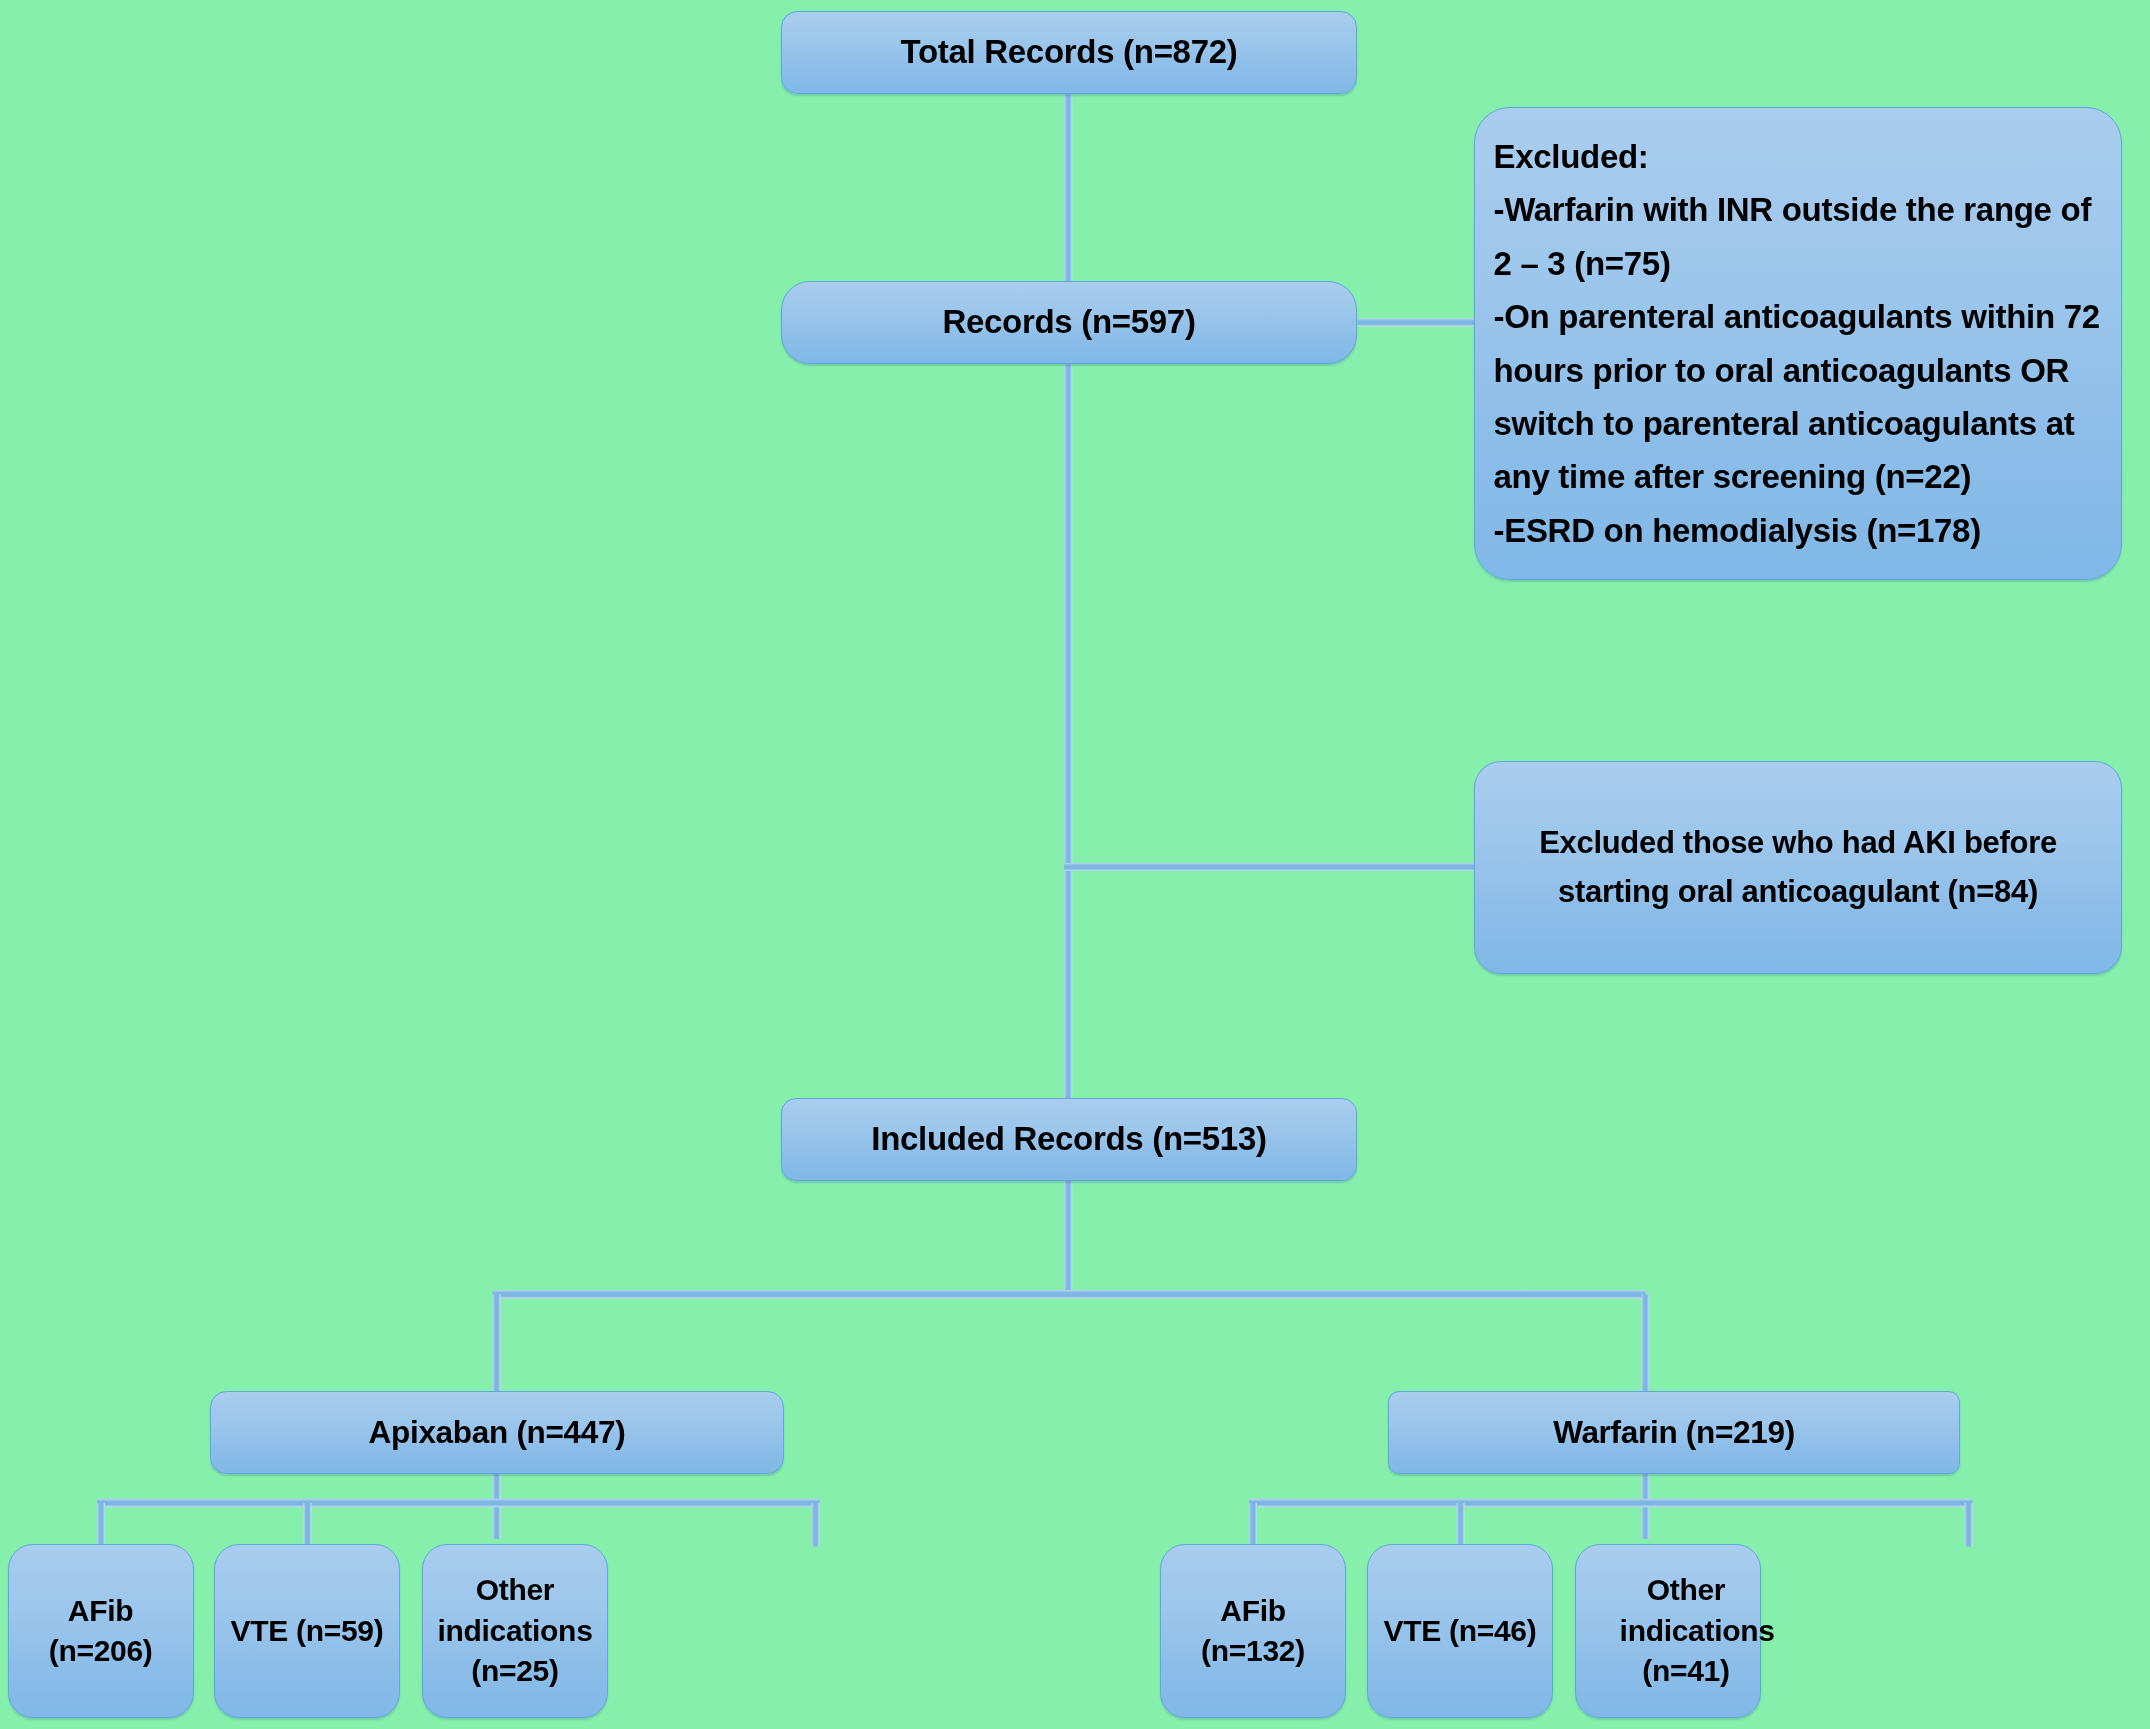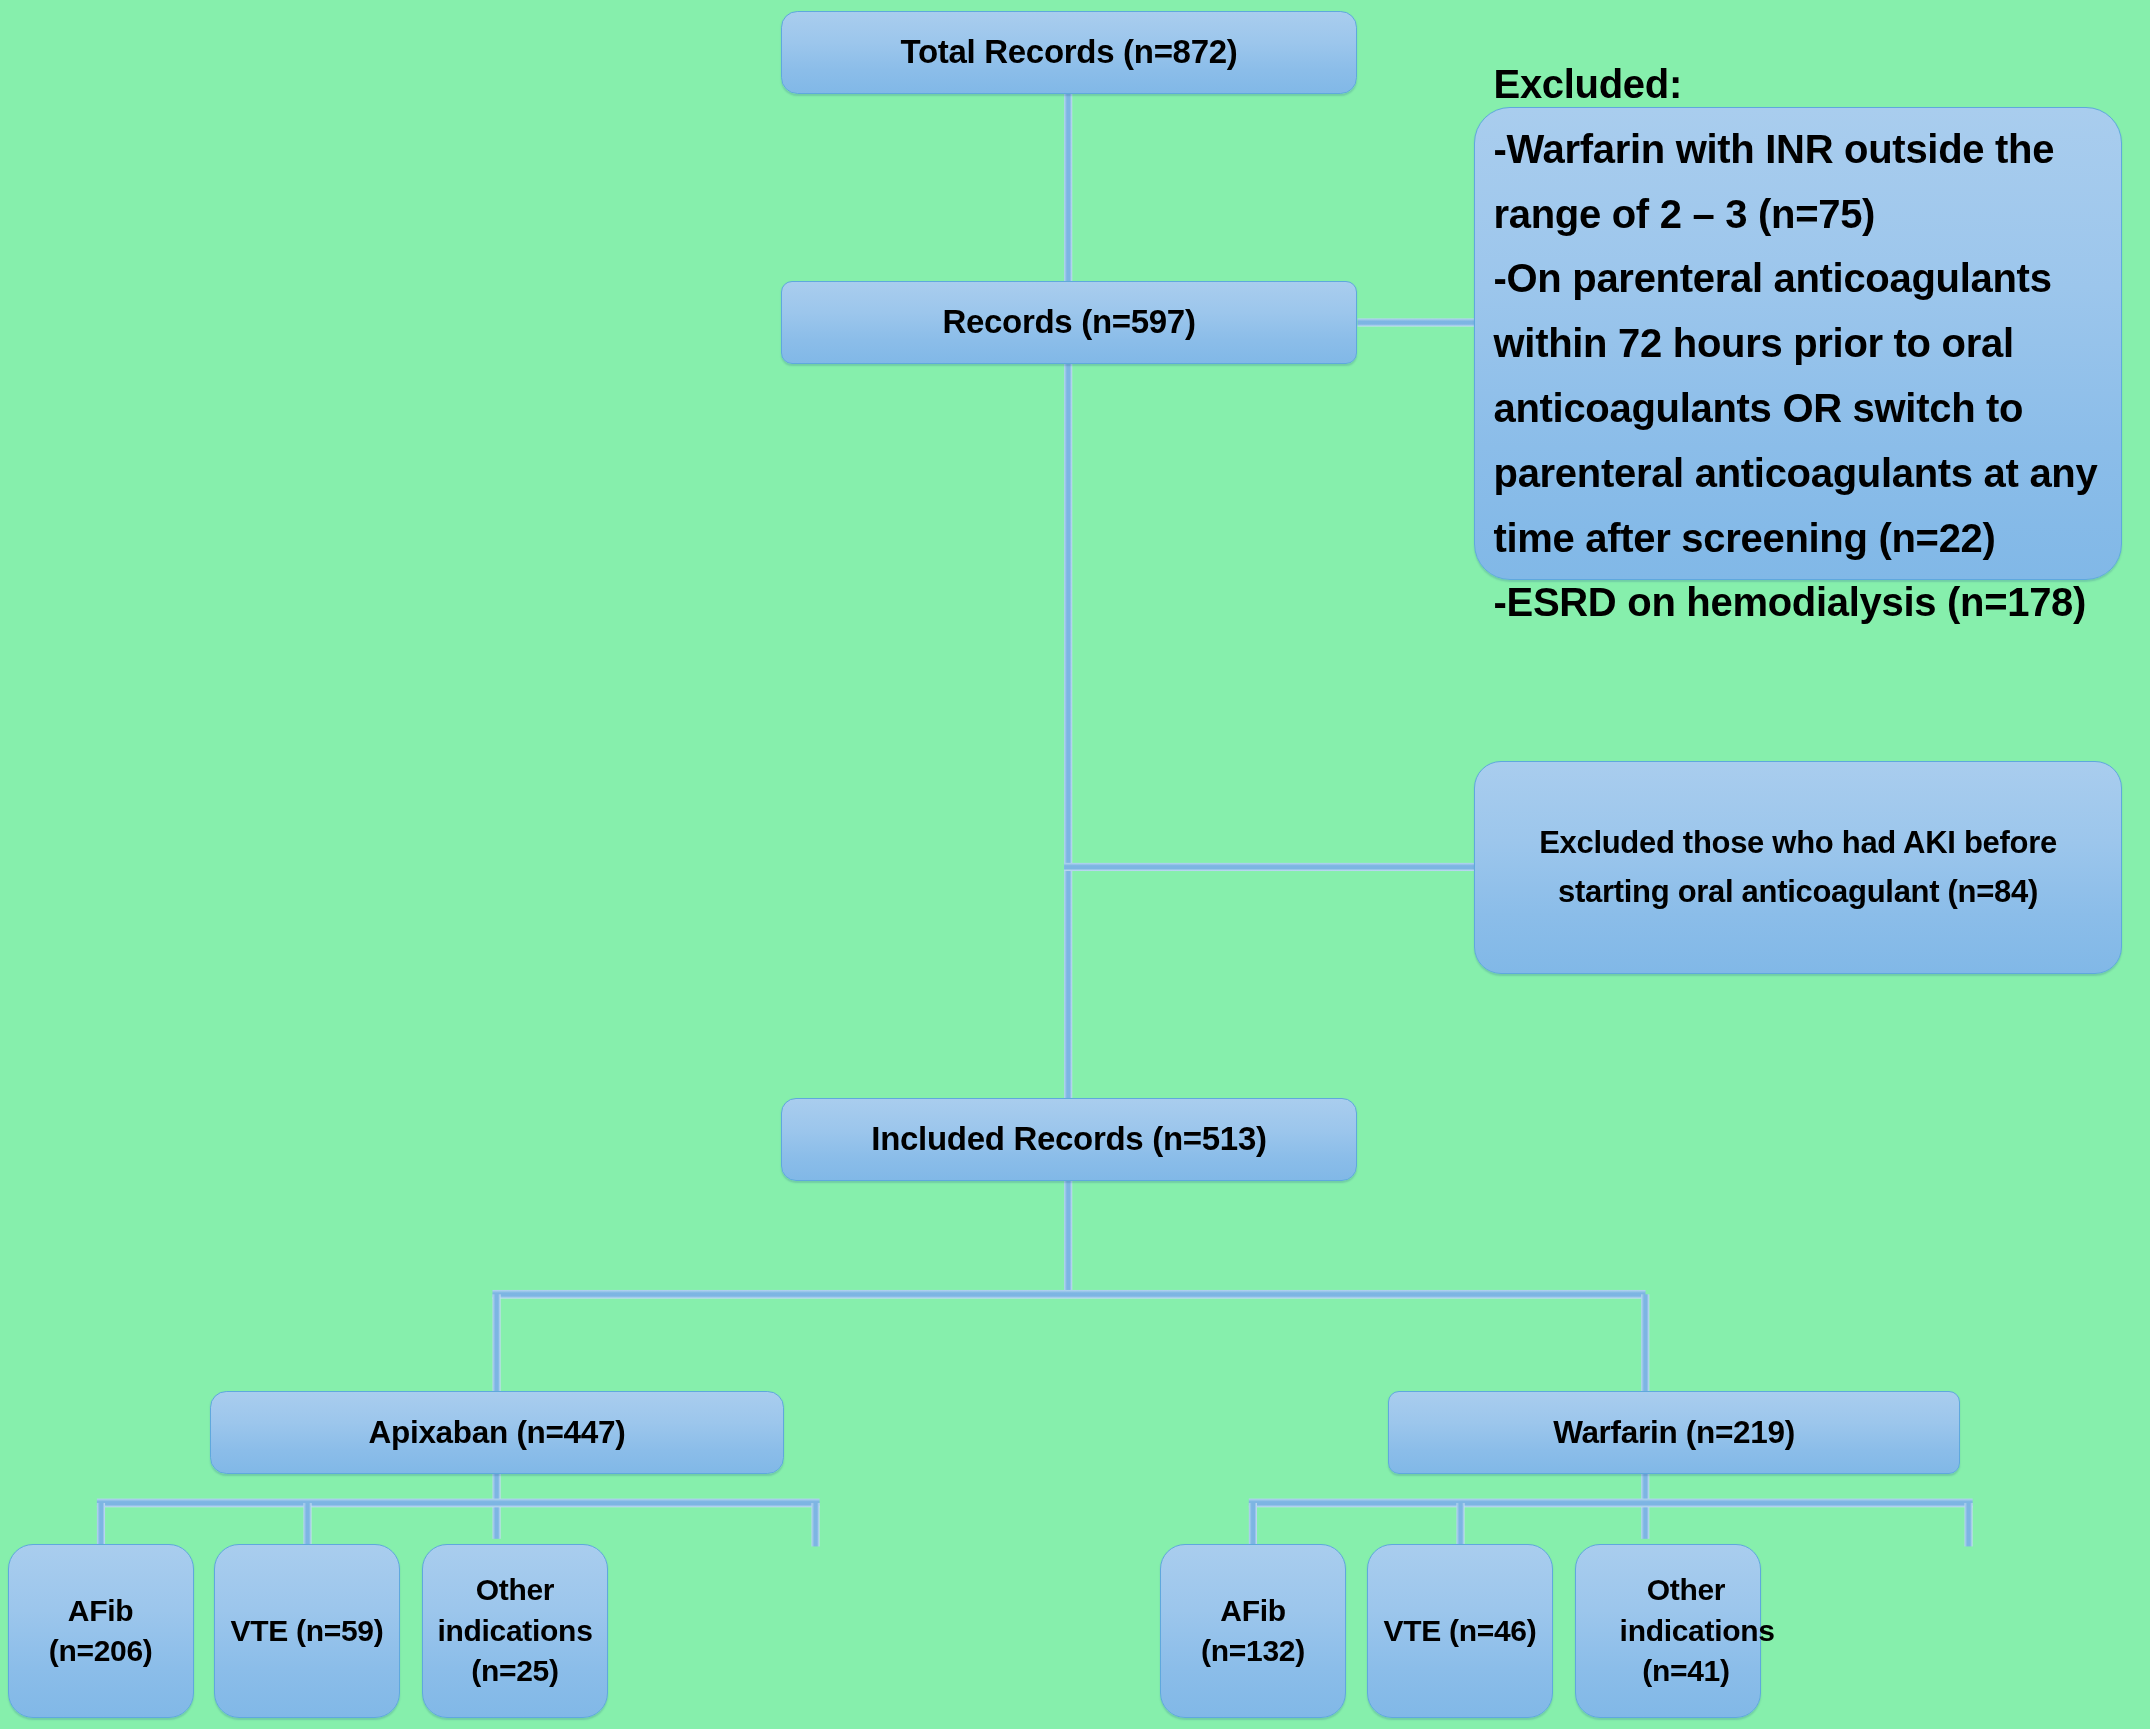--- a/index.html
+++ b/index.html
@@ -43,28 +43,28 @@
   .node .label {
     display: block;
     width: 100%;
     padding: 0 7.6px;
     box-sizing: border-box;
     white-space: pre-line;
   }
 
   
   .n-total   { left: 781px; top: 11px;   width: 576px; height: 83px; border-radius: 16.3px; font-size: 33px; }
-  .n-records { left: 781px; top: 281px;  width: 576px; height: 83px; border-radius: 11px; font-size: 33px; }
+  .n-records { left: 781px; top: 281px;  width: 576px; height: 83px; border-radius: 29px; font-size: 33px; }
   .n-included{ left: 781px; top: 1098px; width: 576px; height: 83px; border-radius: 15px; font-size: 33px; }
 
   
   .n-excl1 {
     left: 1474px; top: 107px; width: 648px; height: 473px;
     border-radius: 36px;
-    font-size: 40px;
+    font-size: 33px;
     justify-content: flex-start;
     text-align: left;
     line-height: 1.62;
   }
   .n-excl1 .label { padding: 0 18.5px; text-align: left; }
 
   .n-excl2 {
     left: 1474px; top: 761px; width: 648px; height: 213px;
     border-radius: 27px;
     font-size: 31px;

